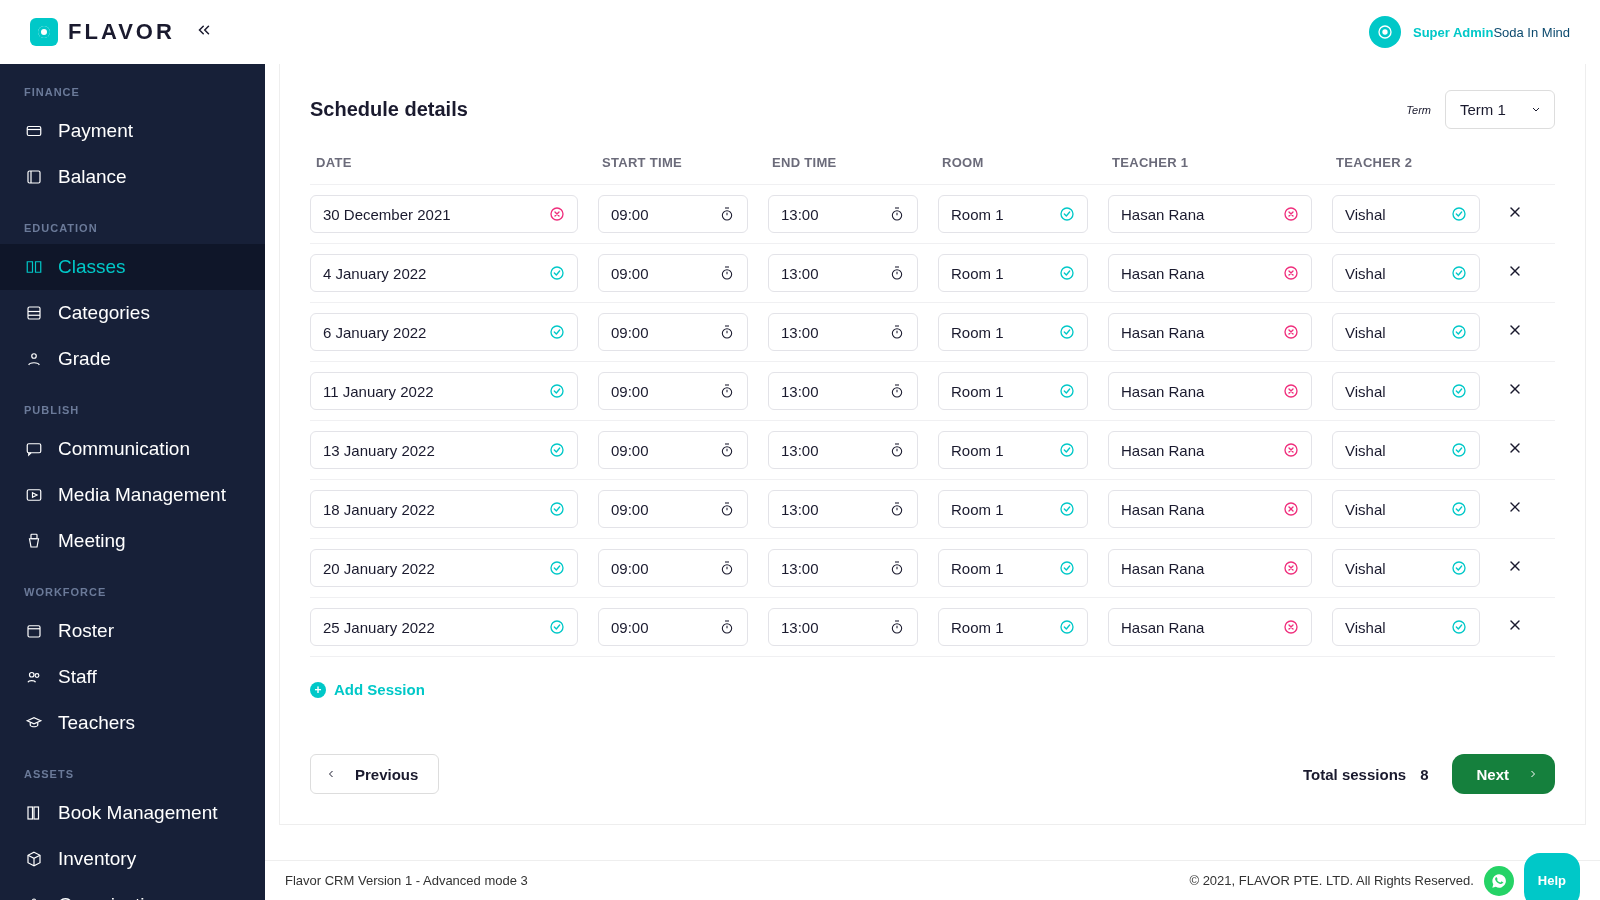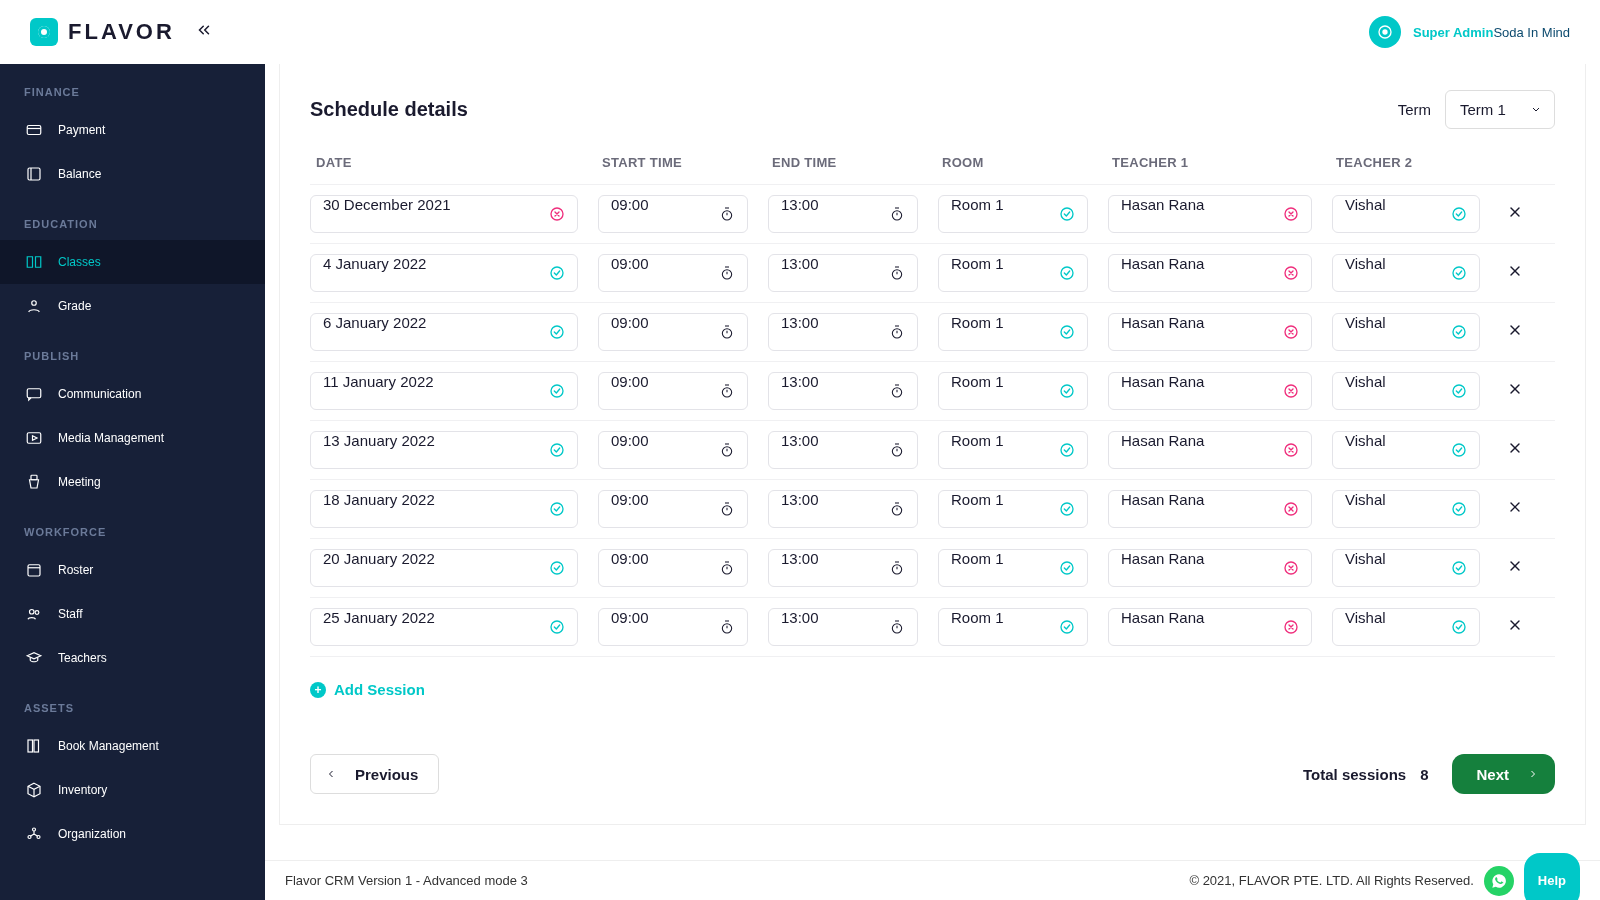--- a/index.html
+++ b/index.html
@@ -15,45 +15,45 @@
   .topbar-right { display:flex; align-items:center; gap:12px;}
   .avatar { width:32px; height:32px; border-radius:50%; background:#00c8c8; display:flex; align-items:center; justify-content:center;}
   .avatar svg { width:16px; height:16px; fill:#fff;}
   .user-meta { display:flex; flex-direction:row; align-items:flex-start; font-size:13px;}
   .user-role { color:#00c8c8; font-weight:600;}
   .user-name { color:#0c4a6e; font-weight:500;}
   .body { display:flex; flex:1; min-height:0;}
   .sidebar { width:265px; background:#172038; color:#cfd6e4; overflow-y:auto; padding-top:0;}
   .sidebar::-webkit-scrollbar{width:0;}
   .sb-section-label { font-size:11px; font-weight:600; letter-spacing:1px; color:#6b7a99; padding:22px 24px 10px;}
-  .sb-item { display:flex; align-items:center; gap:14px; padding:12px 24px; font-size:12px; cursor:pointer; color:#fff;}
+  .sb-item { display:flex; align-items:center; gap:14px; padding:12px 24px; font-size:19px; cursor:pointer; color:#fff;}
   .sb-item.active { background:#0f1629; color:#00c8c8;}
   .sb-item .sb-icon { width:20px; height:20px; display:flex; align-items:center; justify-content:center;}
   .sb-item .sb-icon svg { width:18px; height:18px; stroke:#fff; fill:none; stroke-width:1.6;}
   .sb-item.active .sb-icon svg { stroke:#00c8c8;}
   .main { flex:1; background:#fff; display:flex; flex-direction:column; min-height:0; padding:0; }
   .content-wrap { flex:1; overflow:auto; padding:0;}
   .card { background:#fff; margin: 0 14px; border:1px solid #eee; border-top:none; padding:26px 30px 30px;}
   .card-head { display:flex; align-items:center; justify-content:space-between; margin-bottom:18px;}
   .card-title { font-size:20px; font-weight:700; color:#1a1a2e;}
   .term-wrap { display:flex; align-items:center; gap:14px;}
-  .term-label { font-size:15px; color:#1a1a2e;}
+  .term-label { font-size:11px; color:#1a1a2e;font-style:italic;}
   .term-select { border:1px solid #ddd; border-radius:6px; padding:10px 40px 10px 14px; font-size:15px; position:relative; cursor:pointer; min-width:110px;}
   .term-select .chev { position:absolute; right:12px; top:50%; transform:translateY(-50%); }
   .tbl-head { display:flex; padding:8px 4px 14px; font-size:13px; font-weight:700; color:#6b6b7a; letter-spacing:0.3px;}
   .col-date { width:288px; padding-left:2px;}
   .col-start { width:170px;}
   .col-end { width:170px;}
   .col-room { width:170px;}
   .col-t1 { width:224px;}
   .col-t2 { width:168px;}
   .rows {}
   .row { display:flex; align-items:center; padding:10px 0; border-top:1px solid #f0f0f2;}
   .row:last-child { border-bottom:1px solid #f0f0f2;}
-  .field { background:#fff; border:1px solid #e3e3e8; border-radius:6px; height:38px; display:flex; padding:0 12px; font-size:15px; color:#1a1a2e; position:relative;}
+  .field { background:#fff; border:1px solid #e3e3e8; border-radius:6px; height:38px; display:flex; align-items:center; padding:0 12px; font-size:15px; color:#1a1a2e; position:relative;}
   .field .trailing { margin-left:auto; display:flex; align-items:center;}
   .cell { padding-right:20px;}
   .cell.date { width:288px;}
   .cell.start { width:170px;}
   .cell.end { width:170px;}
   .cell.room { width:170px;}
   .cell.t1 { width:224px;}
   .cell.t2 { width:168px;}
   .cell.del { width:50px; display:flex; align-items:center; justify-content:center;}
   .icon-check { width:16px; height:16px;}
@@ -137,20 +137,30 @@
           <span class="sb-icon">
             <svg viewBox="0 0 24 24">
               <path d="M3 5h7v14H3zM14 5h7v14h-7z"></path>
             </svg>
           </span>
           <span>Classes</span>
         </div>
         <div class="sb-item">
           <span class="sb-icon">
             <svg viewBox="0 0 24 24">
+              <rect x="4" y="4" width="16" height="16" rx="2"></rect>
+              <line x1="4" y1="10" x2="20" y2="10"></line>
+              <line x1="4" y1="15" x2="20" y2="15"></line>
+            </svg>
+          </span>
+          <span>Categories</span>
+        </div>
+        <div class="sb-item">
+          <span class="sb-icon">
+            <svg viewBox="0 0 24 24">
               <circle cx="12" cy="8" r="3"></circle>
               <path d="M5 20c1-4 13-4 14 0"></path>
             </svg>
           </span>
           <span>Grade</span>
         </div>
         <div class="sb-section-label">PUBLISH</div>
         <div class="sb-item">
           <span class="sb-icon">
             <svg viewBox="0 0 24 24">

